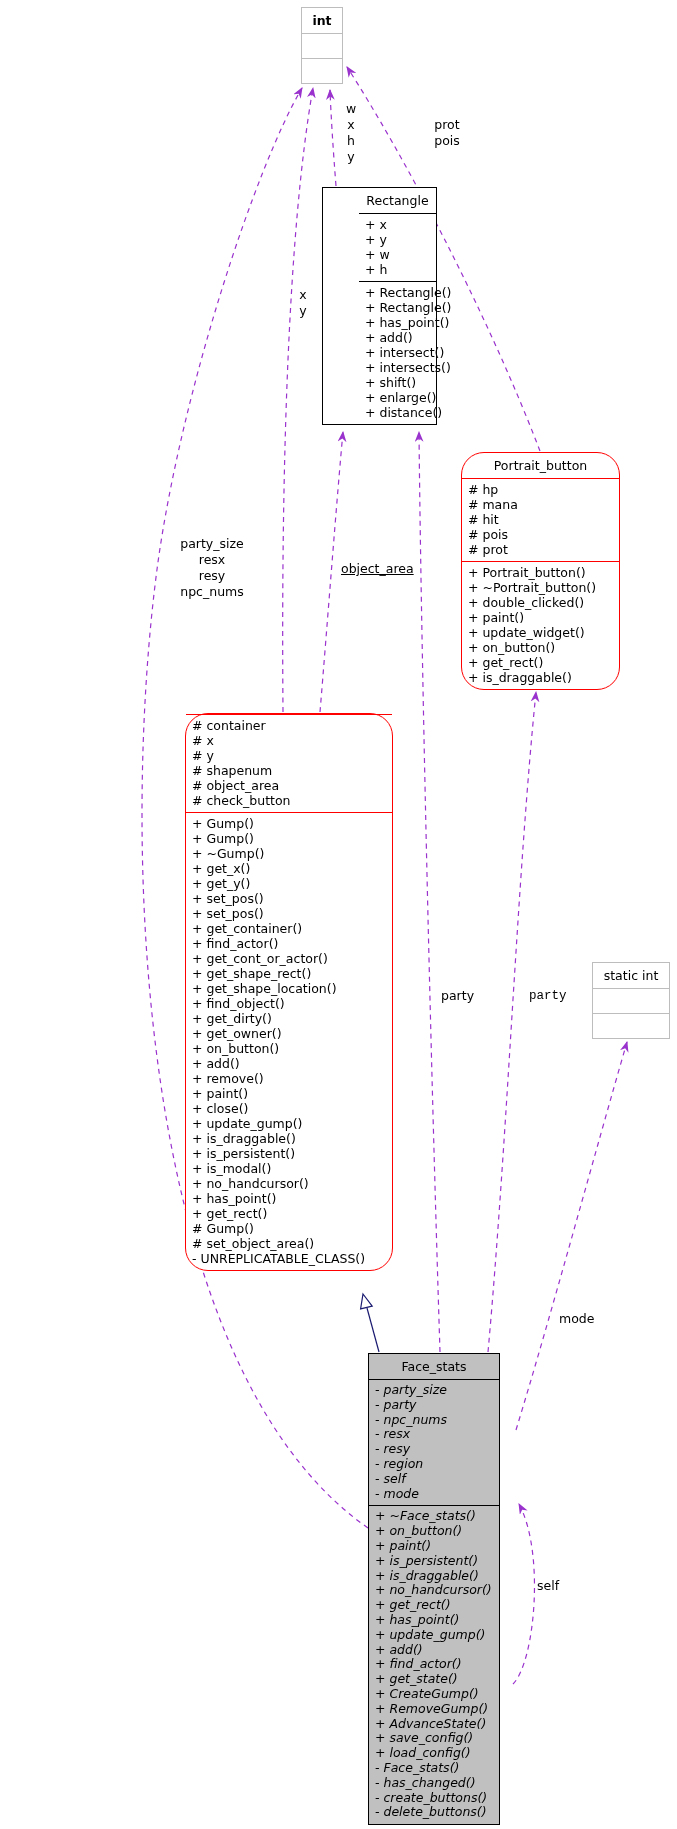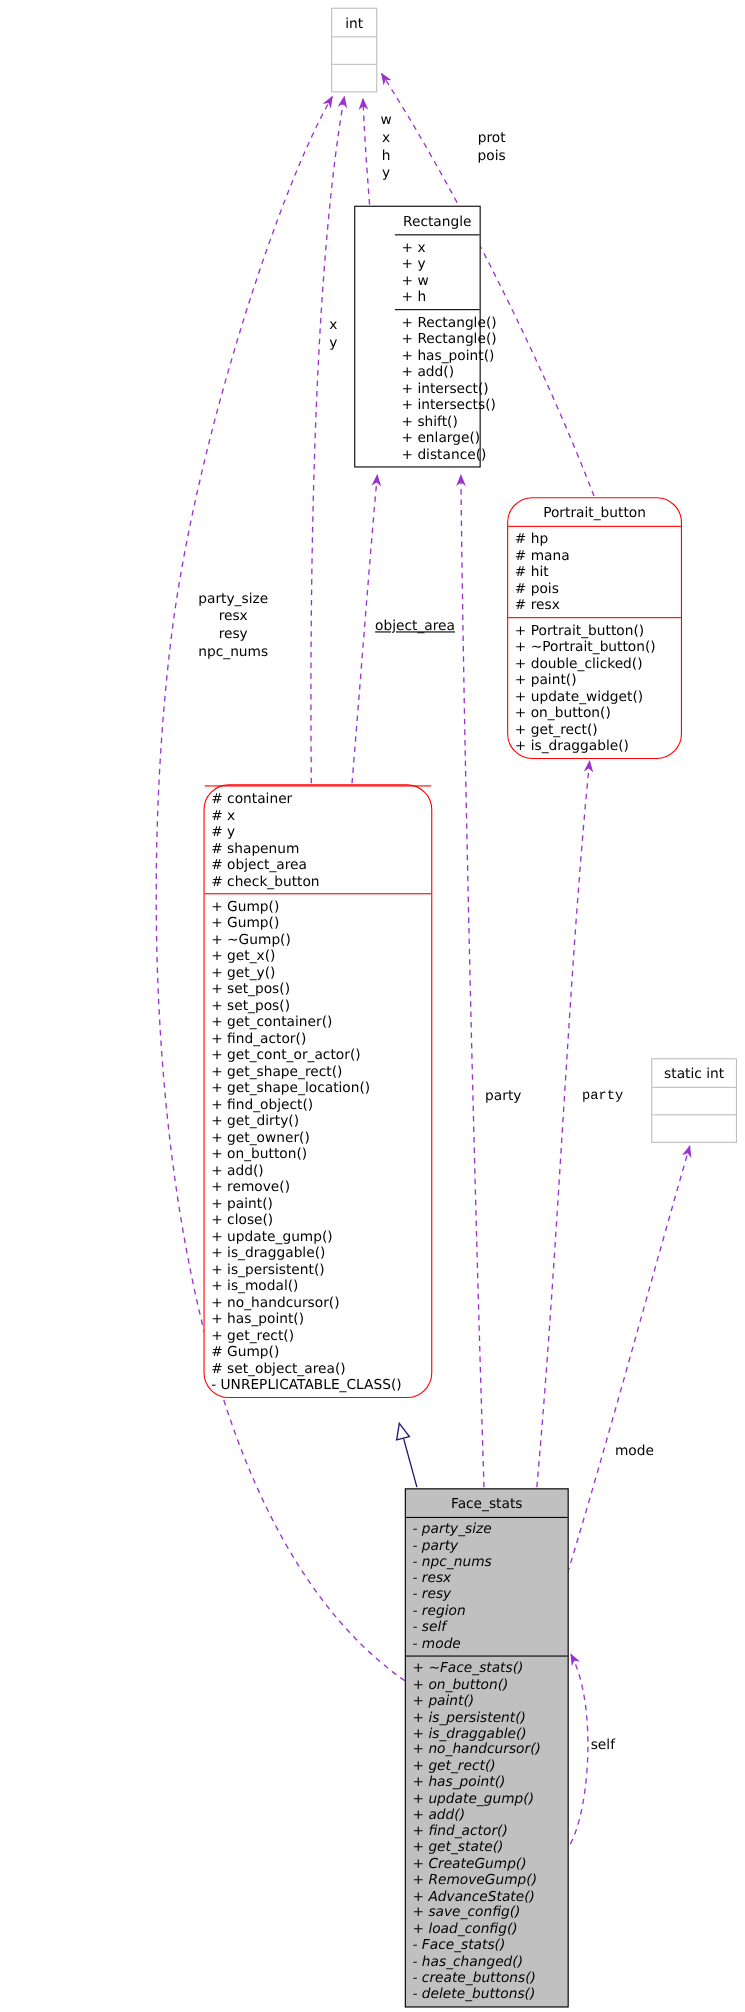--- a/index.html
+++ b/index.html
@@ -45,21 +45,21 @@
       <path d="M 488,1352 C 508,1130 517,880 536,692" marker-end="url(#ah)"></path>
       <path d="M 516,1430 C 552,1312 594,1156 627,1042" marker-end="url(#ah)"></path>
       <path d="M 513,1684 C 535,1662 545,1552 519,1504" marker-end="url(#ah)"></path>
     </g>
     <g>
       <line x1="379" y1="1352" x2="367" y2="1308" stroke="#191970" stroke-width="1.2"></line>
       <polygon points="363,1294 372.2,1306.1 360.6,1308.9" fill="#ffffff" stroke="#191970" stroke-width="1.2"></polygon>
     </g>
   </svg>
 
-  <div class="uml-box plain" style="left:301px;top:7px;width:42px;">
+  <div class="uml-box plain" style="left:301px;top:7px;width:42px;font-weight:bold;">
     <div class="uml-title">int</div>
     <div class="uml-sec empty"></div>
     <div class="uml-sec empty"></div>
   </div>
 
   <div class="uml-box" style="left:322px;top:187px;width:115px;padding-left:36px;">
     <div class="uml-title">Rectangle</div>
     <div class="uml-sec">
         <div class="uml-row">+ x</div>
         <div class="uml-row">+ y</div>
@@ -79,21 +79,21 @@
       </div>
   </div>
 
   <div class="uml-box linked" style="left:461px;top:452px;width:159px;">
     <div class="uml-title">Portrait_button</div>
     <div class="uml-sec">
         <div class="uml-row"># hp</div>
         <div class="uml-row"># mana</div>
         <div class="uml-row"># hit</div>
         <div class="uml-row"># pois</div>
-        <div class="uml-row"># resx</div>
+        <div class="uml-row"># prot</div>
       </div>
     <div class="uml-sec">
         <div class="uml-row">+ Portrait_button()</div>
         <div class="uml-row">+ ~Portrait_button()</div>
         <div class="uml-row">+ double_clicked()</div>
         <div class="uml-row">+ paint()</div>
         <div class="uml-row">+ update_widget()</div>
         <div class="uml-row">+ on_button()</div>
         <div class="uml-row">+ get_rect()</div>
         <div class="uml-row">+ is_draggable()</div>
@@ -142,21 +142,21 @@
         <div class="uml-row">- UNREPLICATABLE_CLASS()</div>
       </div>
   </div>
 
   <div class="uml-box plain" style="left:592px;top:962px;width:78px;">
     <div class="uml-title">static int</div>
     <div class="uml-sec empty"></div>
     <div class="uml-sec empty"></div>
   </div>
 
-  <div class="uml-box main small" style="left:368px;top:1353px;width:149px;">
+  <div class="uml-box main small" style="left:368px;top:1353px;width:132px;">
     <div class="uml-title">Face_stats</div>
     <div class="uml-sec">
         <div class="uml-row">- party_size</div>
         <div class="uml-row">- party</div>
         <div class="uml-row">- npc_nums</div>
         <div class="uml-row">- resx</div>
         <div class="uml-row">- resy</div>
         <div class="uml-row">- region</div>
         <div class="uml-row">- self</div>
         <div class="uml-row">- mode</div>

